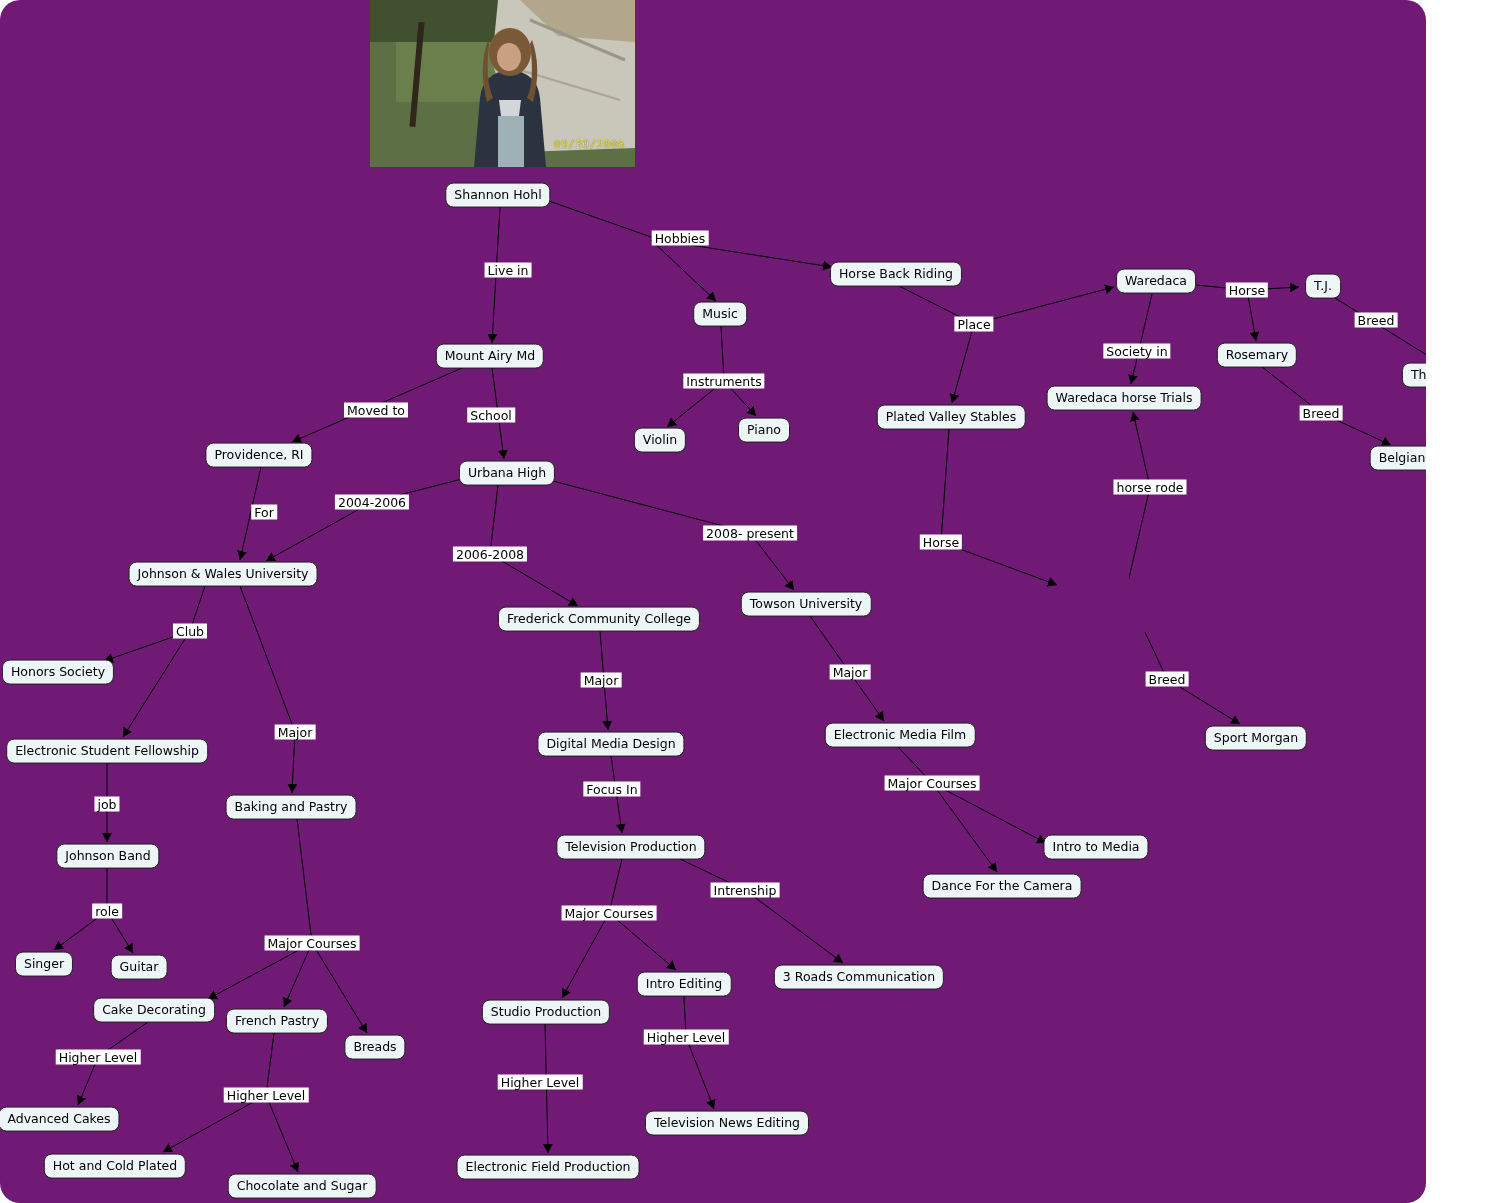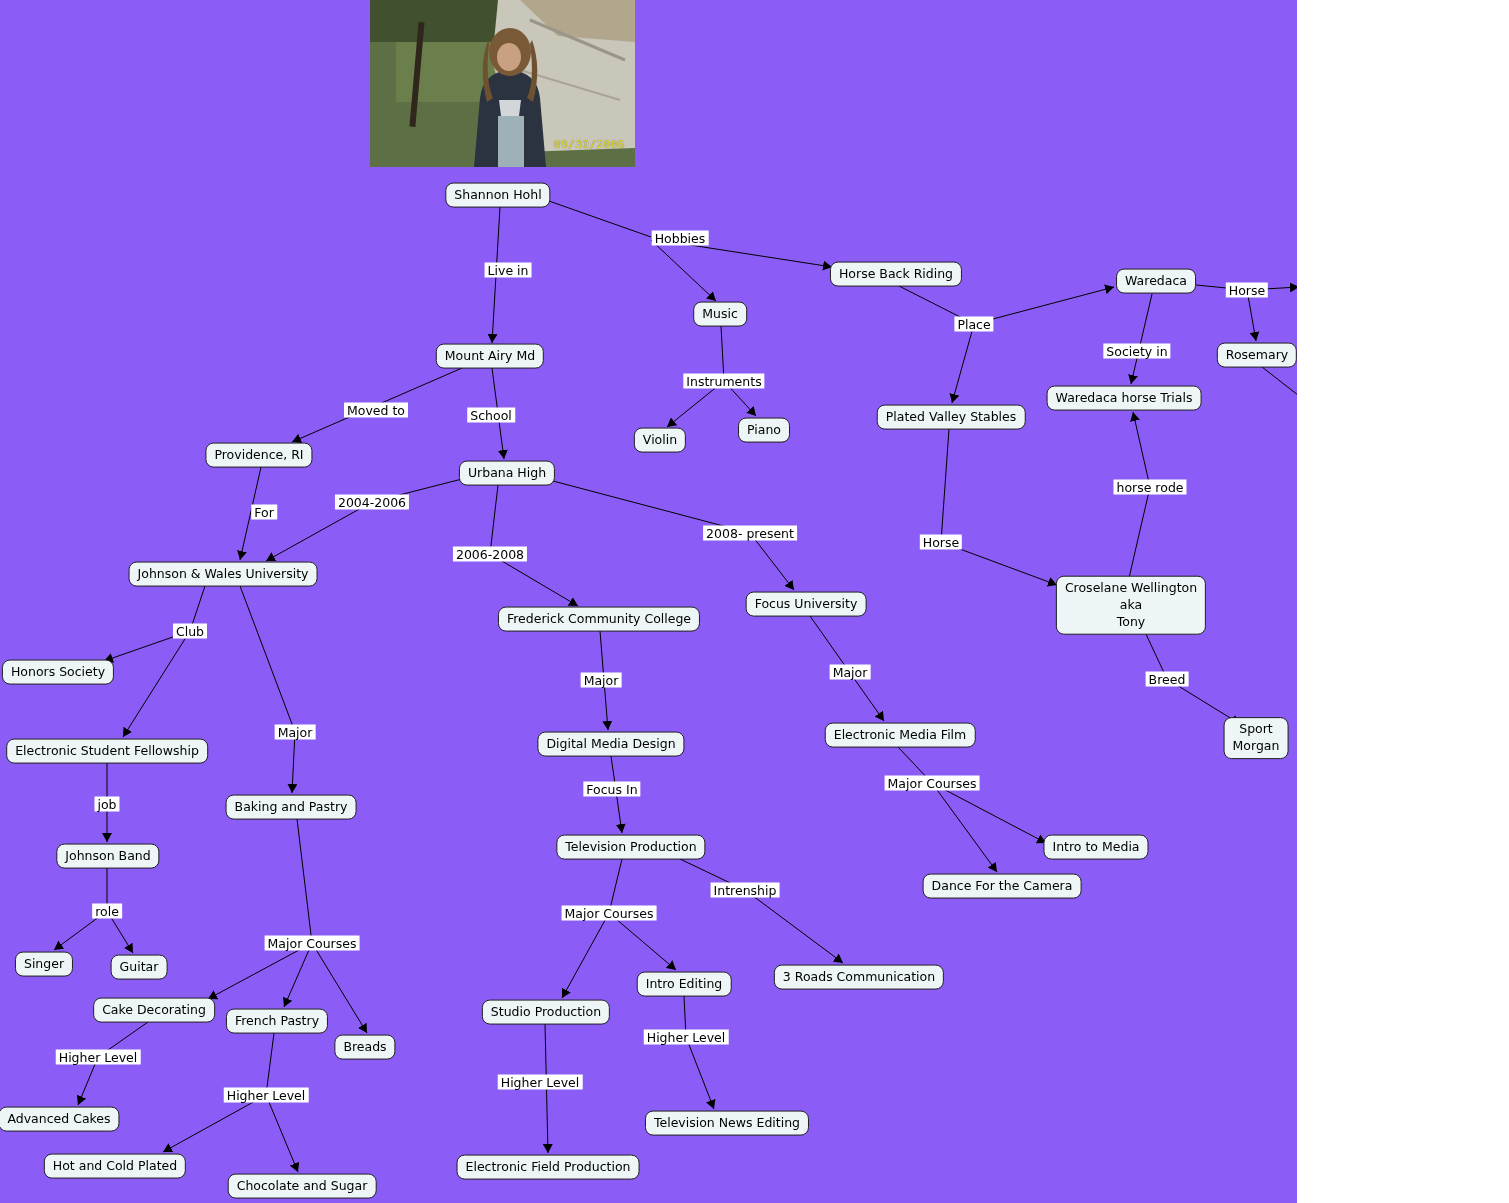--- a/index.html
+++ b/index.html
@@ -1,18 +1,18 @@
 <!DOCTYPE html>
 <html><head>
 <meta charset="utf-8">
 <title>Concept Map</title>
 <style>
   * { margin:0; padding:0; box-sizing:border-box; }
   body { background:#ffffff; font-family:"DejaVu Sans","Liberation Sans",sans-serif; }
-  .canvas { position:relative; width:1297px; height:1203px; background:#8b5cf6; overflow:hidden; }
+  .canvas { position:relative; width:1426px; height:1203px; background:#701a75; overflow:hidden;border-radius:20px; }
   .edges { position:absolute; left:0; top:0; }
   .node {
     position:absolute; transform:translate(-50%,-50%);
     background:#edf5f7; border:1px solid #1f1f1f; border-radius:8px;
     padding:3px 8px; font-size:12.5px; color:#000; line-height:1.35;
     white-space:pre-line; text-align:center;
   }
   .elabel {
     position:absolute; transform:translate(-50%,-50%);
     background:#ffffff; padding:0 3px; font-size:12.5px; color:#000; white-space:nowrap;
@@ -123,48 +123,45 @@
   <div class="node" style="left:107px;top:751px">Electronic Student Fellowship</div>
   <div class="node" style="left:108px;top:856px">Johnson Band</div>
   <div class="node" style="left:44px;top:964px">Singer</div>
   <div class="node" style="left:139px;top:967px">Guitar</div>
   <div class="node" style="left:291px;top:807px">Baking and Pastry</div>
   <div class="node" style="left:154px;top:1010px">Cake Decorating</div>
   <div class="node" style="left:59px;top:1119px">Advanced Cakes</div>
   <div class="node" style="left:277px;top:1021px">French Pastry</div>
   <div class="node" style="left:115px;top:1166px">Hot and Cold Plated</div>
   <div class="node" style="left:302px;top:1186px">Chocolate and Sugar</div>
-  <div class="node" style="left:365px;top:1047px">Breads</div>
+  <div class="node" style="left:375px;top:1047px">Breads</div>
   <div class="node" style="left:507px;top:473px">Urbana High</div>
   <div class="node" style="left:599px;top:619px">Frederick Community College</div>
   <div class="node" style="left:611px;top:744px">Digital Media Design</div>
   <div class="node" style="left:631px;top:847px">Television Production</div>
   <div class="node" style="left:546px;top:1012px">Studio Production</div>
   <div class="node" style="left:548px;top:1167px">Electronic Field Production</div>
   <div class="node" style="left:684px;top:984px">Intro Editing</div>
   <div class="node" style="left:727px;top:1123px">Television News Editing</div>
   <div class="node" style="left:859px;top:977px">3 Roads Communication</div>
-  <div class="node" style="left:806px;top:604px">Focus University</div>
+  <div class="node" style="left:806px;top:604px">Towson University</div>
   <div class="node" style="left:900px;top:735px">Electronic Media Film</div>
   <div class="node" style="left:1096px;top:847px">Intro to Media</div>
   <div class="node" style="left:1002px;top:886px">Dance For the Camera</div>
   <div class="node" style="left:720px;top:314px">Music</div>
   <div class="node" style="left:660px;top:440px">Violin</div>
   <div class="node" style="left:764px;top:430px">Piano</div>
   <div class="node" style="left:896px;top:274px">Horse Back Riding</div>
   <div class="node" style="left:951px;top:417px">Plated Valley Stables</div>
   <div class="node" style="left:1156px;top:281px">Waredaca</div>
   <div class="node" style="left:1323px;top:286px">T.J.</div>
   <div class="node" style="left:1455px;top:375px">Thuroughbred</div>
   <div class="node" style="left:1257px;top:355px">Rosemary</div>
   <div class="node" style="left:1402px;top:458px">Belgian</div>
   <div class="node" style="left:1124px;top:398px">Waredaca horse Trials</div>
-  <div class="node" style="left:1131px;top:605px">Croselane Wellington
-aka
-Tony</div>
   <div class="node" style="left:1256px;top:738px">Sport Morgan</div>
 
   <div class="elabel" style="left:508px;top:270px">Live in</div>
   <div class="elabel" style="left:680px;top:238px">Hobbies</div>
   <div class="elabel" style="left:376px;top:410px">Moved to</div>
   <div class="elabel" style="left:491px;top:415px">School</div>
   <div class="elabel" style="left:264px;top:512px">For</div>
   <div class="elabel" style="left:372px;top:502px">2004-2006</div>
   <div class="elabel" style="left:190px;top:631px">Club</div>
   <div class="elabel" style="left:295px;top:732px">Major</div>

